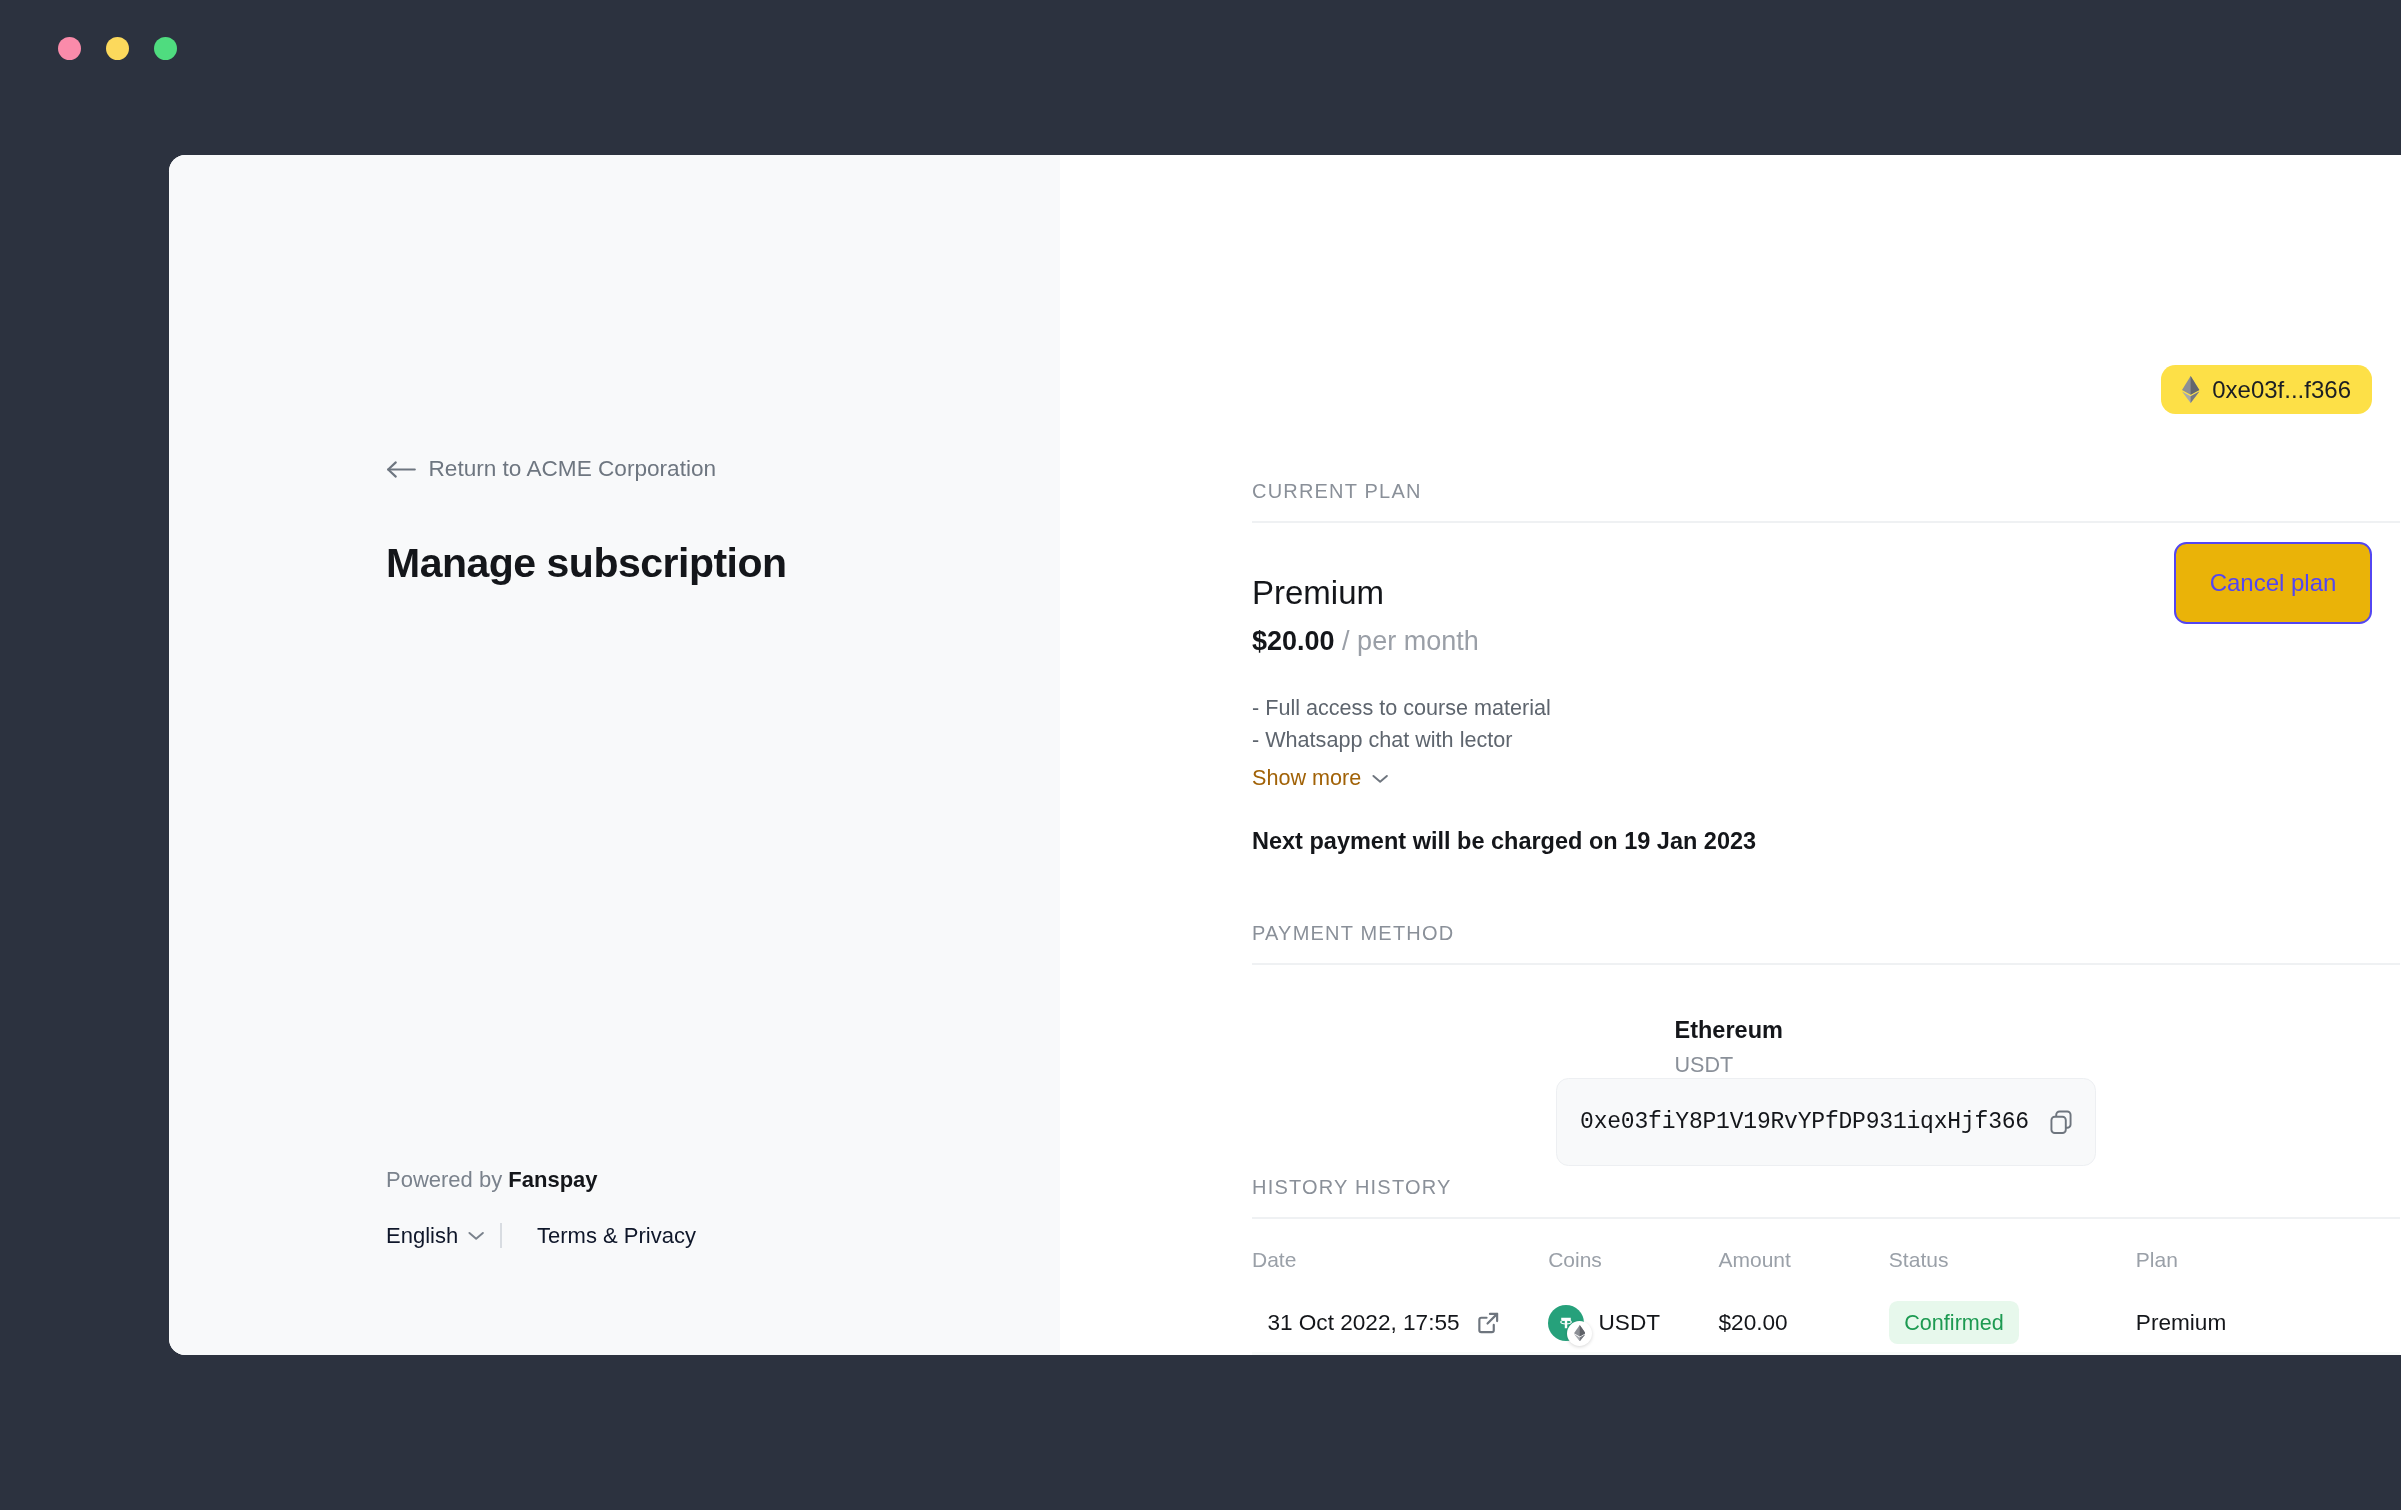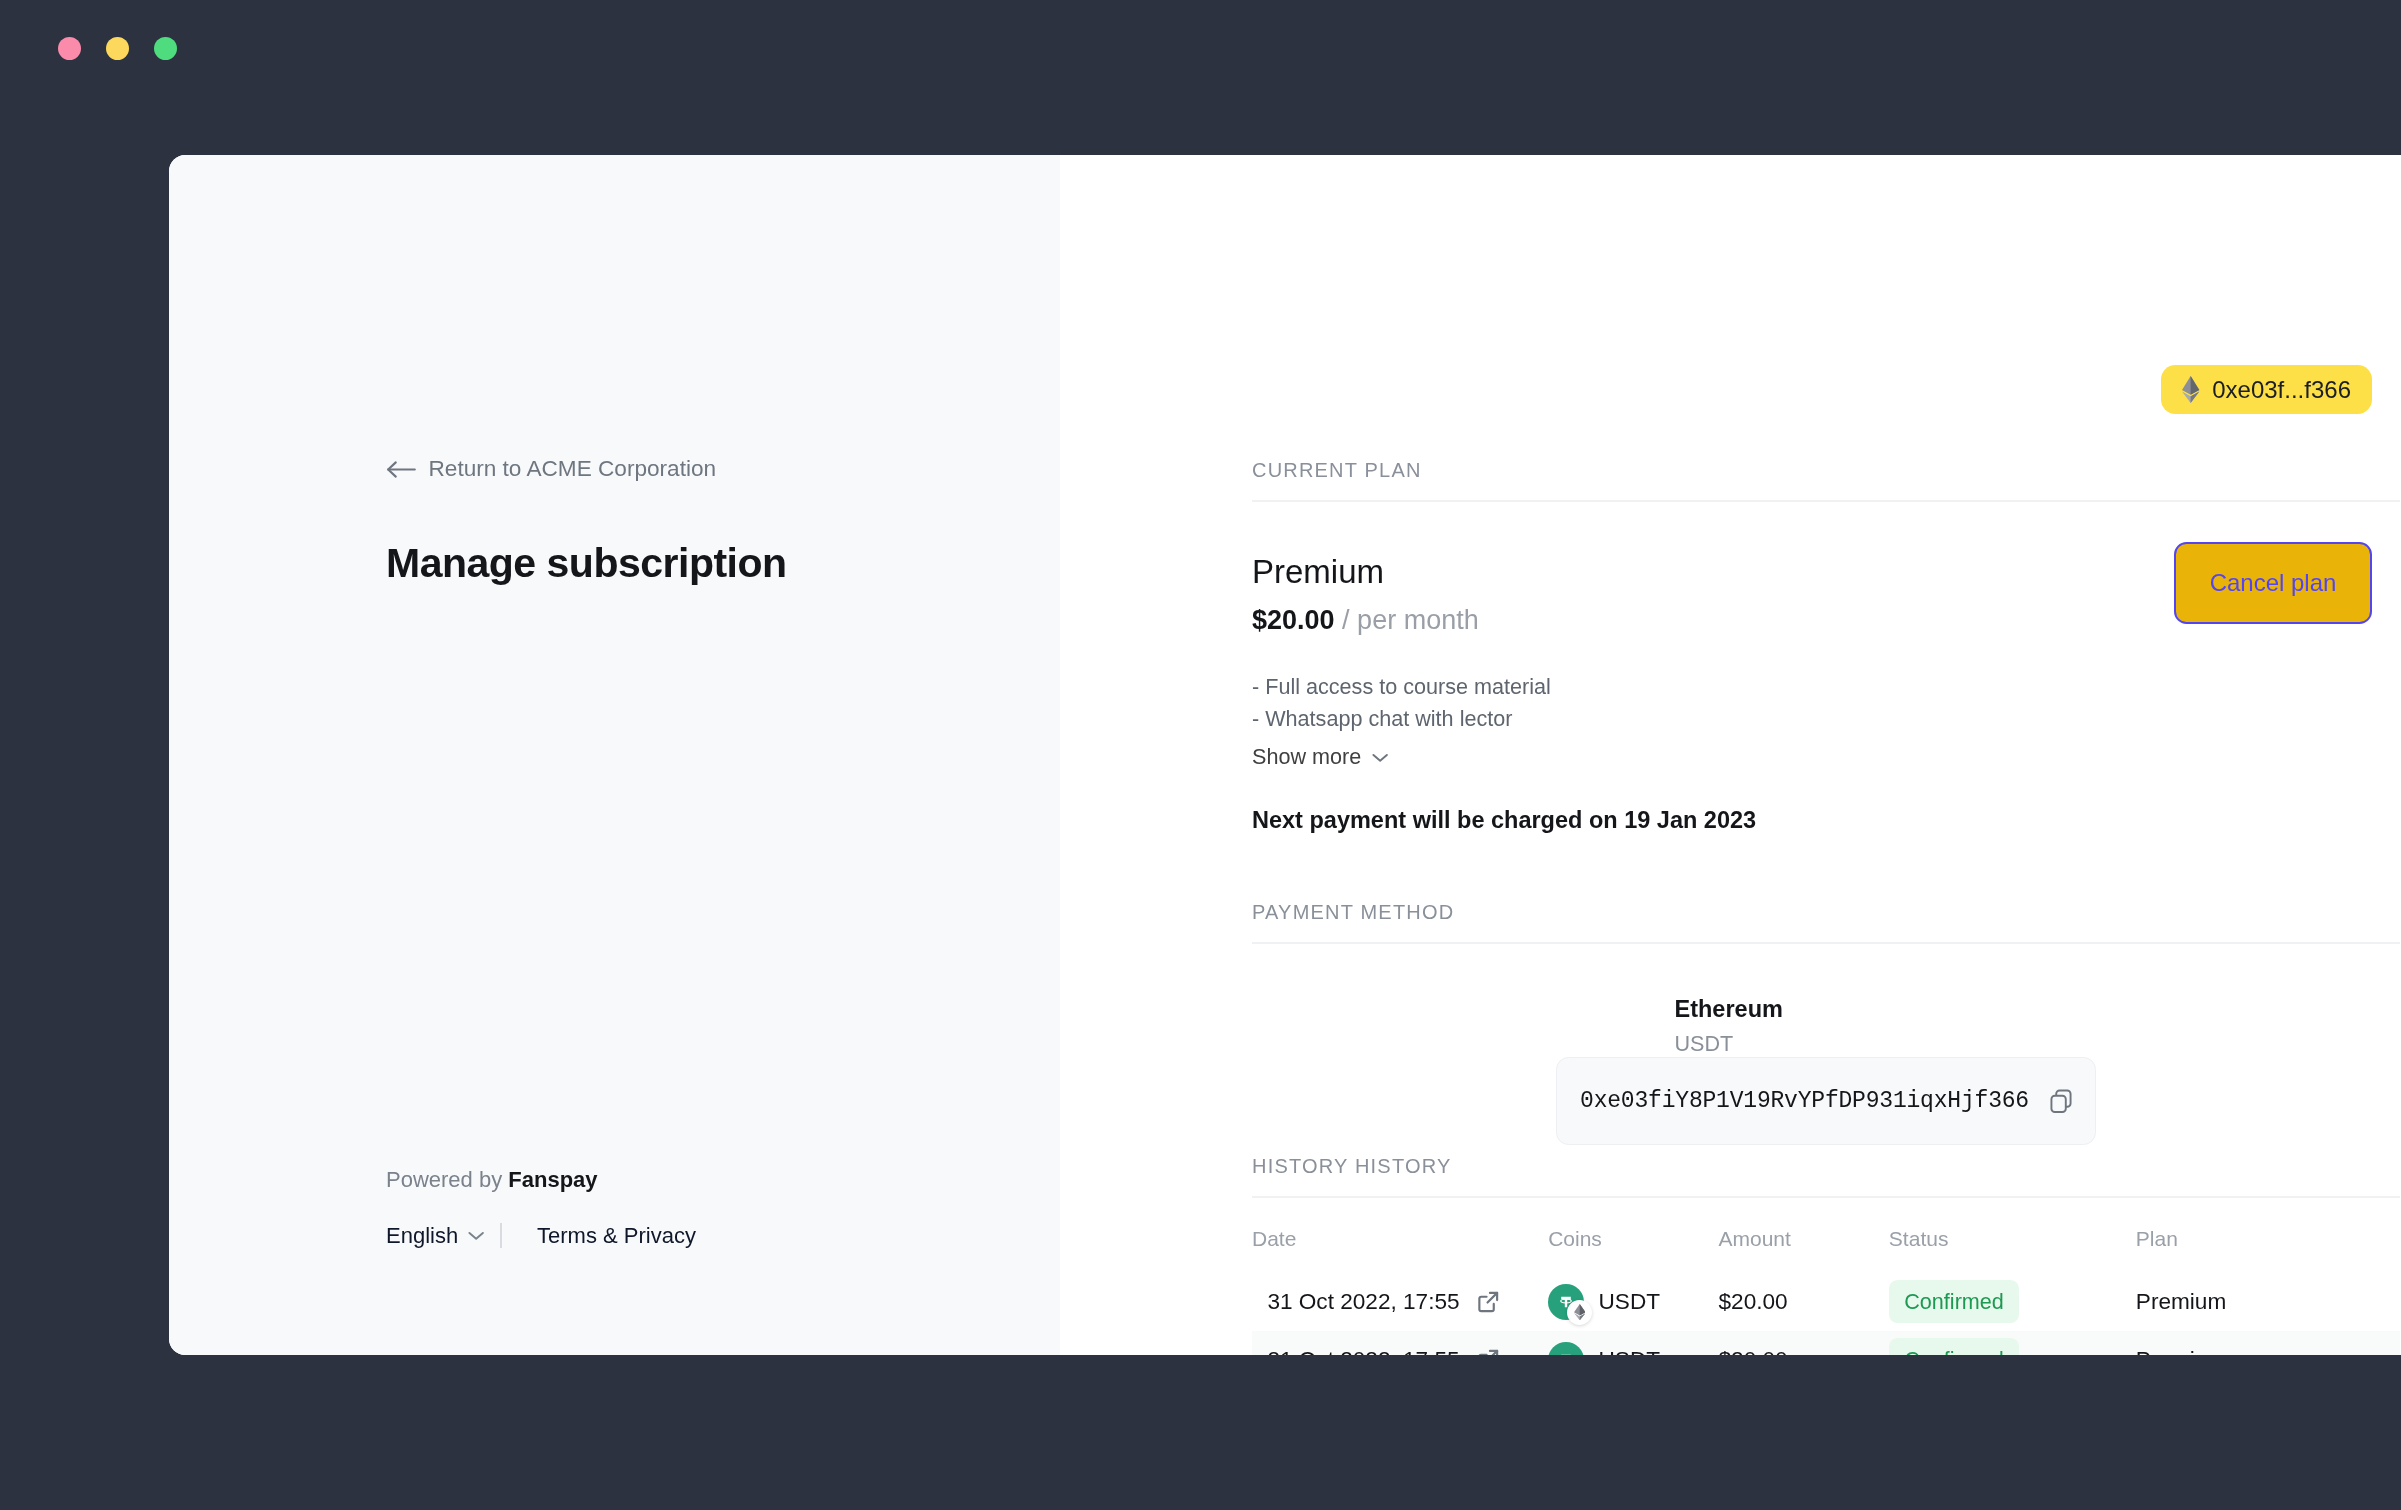--- a/index.html
+++ b/index.html
@@ -77,21 +77,21 @@
   .wallet-chip {
     position:absolute; right:192px; top:210px;
     display:flex; align-items:center; gap:12.5px;
     background:#fde047; border-radius:14.4px;
     padding:10.6px 21px;
     font-size:24px; color:#1B1E24; white-space:nowrap;
     cursor:pointer;
   }
   .eth-glyph { width:17.3px; height:27px; display:block; }
 
-  .section { position:absolute; left:192px; width:1148px; }
+  .section { position:absolute; left:192px; width:1148px;margin-top:21px; }
   .section-label {
     font-size:20px; letter-spacing:1.2px; color:#8A9099;
     font-weight:400; white-space:nowrap;
   }
   .section-rule {
     margin-top:18px; height:1.9px; background:#EFF1F3; width:1148px;
   }
 
   
   #sec-plan { top:304px; }
@@ -103,21 +103,21 @@
     margin-top:14.4px; font-size:27px; color:#9A9FA7; white-space:nowrap;
   }
   .plan-price b { color:#14161A; font-weight:700; }
   .plan-feats { margin-top:35px; }
   .feat {
     font-size:21.6px; color:#5E656E; white-space:nowrap;
     line-height:1.45;
   }
   .show-more {
     margin-top:10.6px; display:inline-flex; align-items:center; gap:10.6px;
-    font-size:21.6px; color:#404040; cursor:pointer; white-space:nowrap;
+    font-size:21.6px; color:#a16207; cursor:pointer; white-space:nowrap;
   }
   .next-payment {
     margin-top:37px; font-size:23.5px; font-weight:700;
     color:#14161A; white-space:nowrap;
   }
 
   .cancel-btn {
     position:absolute; right:192px; top:387px;
     width:198px; height:82px;
     border:2.4px solid #5346F2; border-radius:12.5px;

